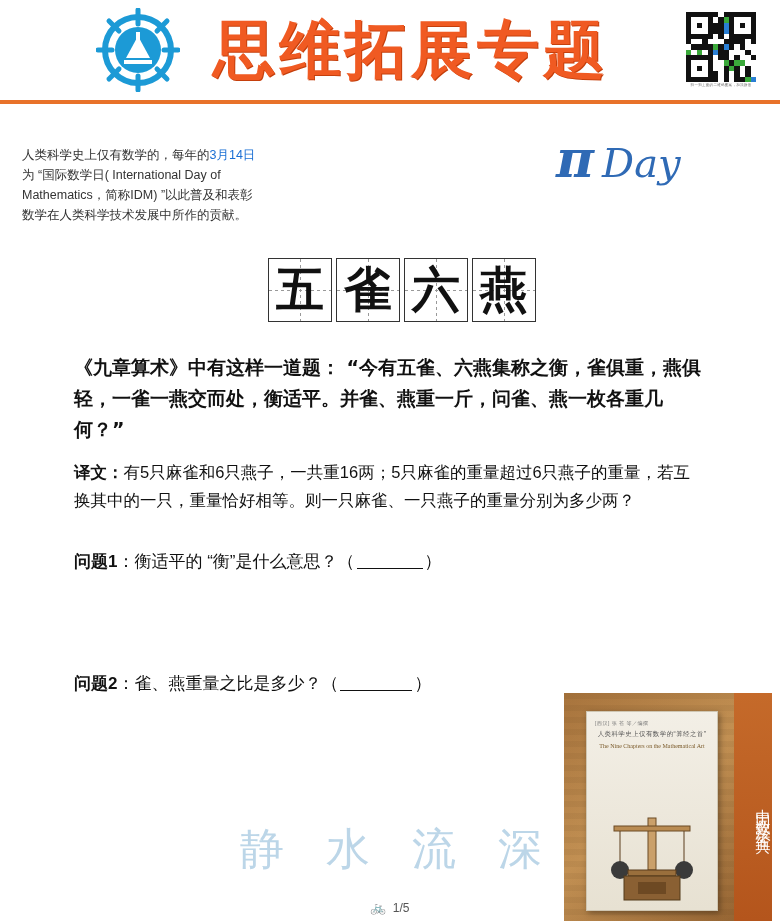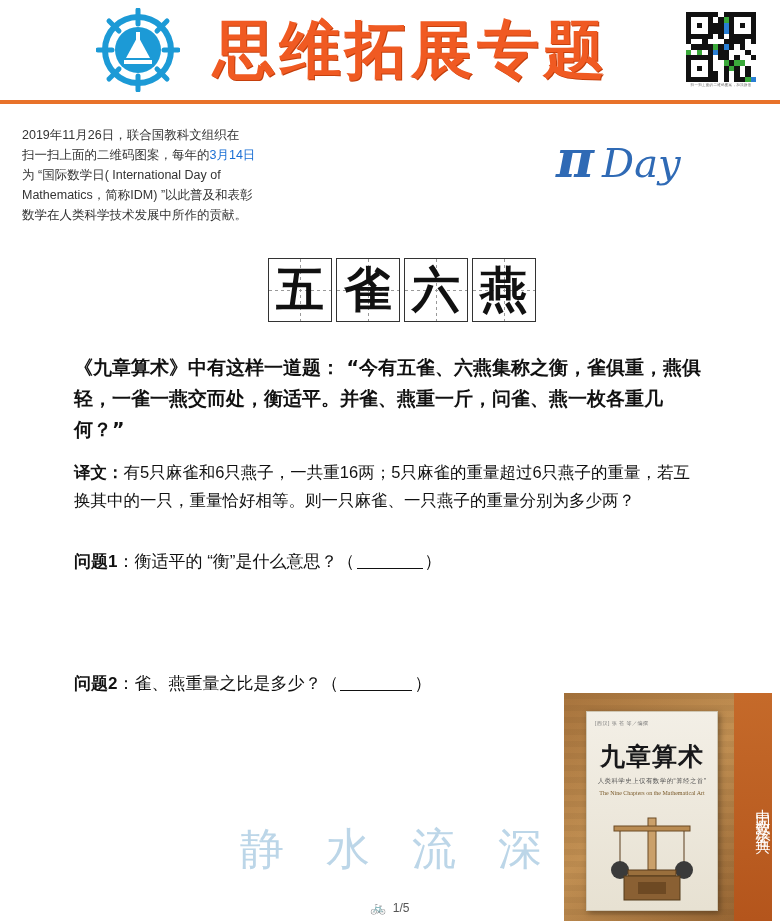--- a/index.html
+++ b/index.html
@@ -540,22 +540,22 @@
         <i style="background: rgb(58, 169, 58);"></i>
         <i style="background: rgb(42, 127, 212);"></i>
       </div>
     <div class="qr-cap">扫一扫上面的二维码图案，加我微信</div>
   </div>
 
   <div class="header-rule"></div>
 </div>
 
 <div class="intro">
-  <span>2019年11月26日，联合国教科文组织在</span><br>
-  <span>扫一扫上面的二维码图案，每年的</span><span class="hl">3月14日</span><br>
+  <br>
+  <span>人类科学史上仅有数学的，每年的</span><span class="hl">3月14日</span><br>
   <span>为 “国际数学日( International Day of</span><br>
   <span>Mathematics，简称IDM) ”以此普及和表彰</span><br>
   <span>数学在人类科学技术发展中所作的贡献。</span>
 </div>
 
 <div class="piday">
   <span class="pi">π</span><span class="day">Day</span>
 </div>
 
 <div class="calli">
@@ -588,21 +588,20 @@
 
 <div class="q2">
   <span class="lbl">问题2</span><span>：雀、燕重量之比是多少？（</span><span class="blank"></span><span>）</span>
 </div>
 
 <div class="book">
   <div class="book-bg"></div>
 
   <div class="book-cover">
     <div class="book-smalltop">[西汉] 张 苍 等／编撰</div>
-    <div class="book-title">九章算术</div>
     <div class="book-sub">人类科学史上仅有数学的“算经之首”</div>
     <div class="book-en">The Nine Chapters on the Mathematical Art</div>
 
     <svg class="book-art" viewBox="0 0 96 92" aria-hidden="true">
       <rect x="44" y="6" width="8" height="52" fill="#caa06a" stroke="#6b4a24" stroke-width="1"></rect>
       <rect x="10" y="14" width="76" height="5" fill="#b98b52" stroke="#6b4a24" stroke-width="1"></rect>
       <line x1="16" y1="19" x2="16" y2="50" stroke="#5a3d1d" stroke-width="1"></line>
       <line x1="80" y1="19" x2="80" y2="50" stroke="#5a3d1d" stroke-width="1"></line>
       <circle cx="16" cy="58" r="9" fill="#3a3a3a"></circle>
       <circle cx="80" cy="58" r="9" fill="#3a3a3a"></circle>

